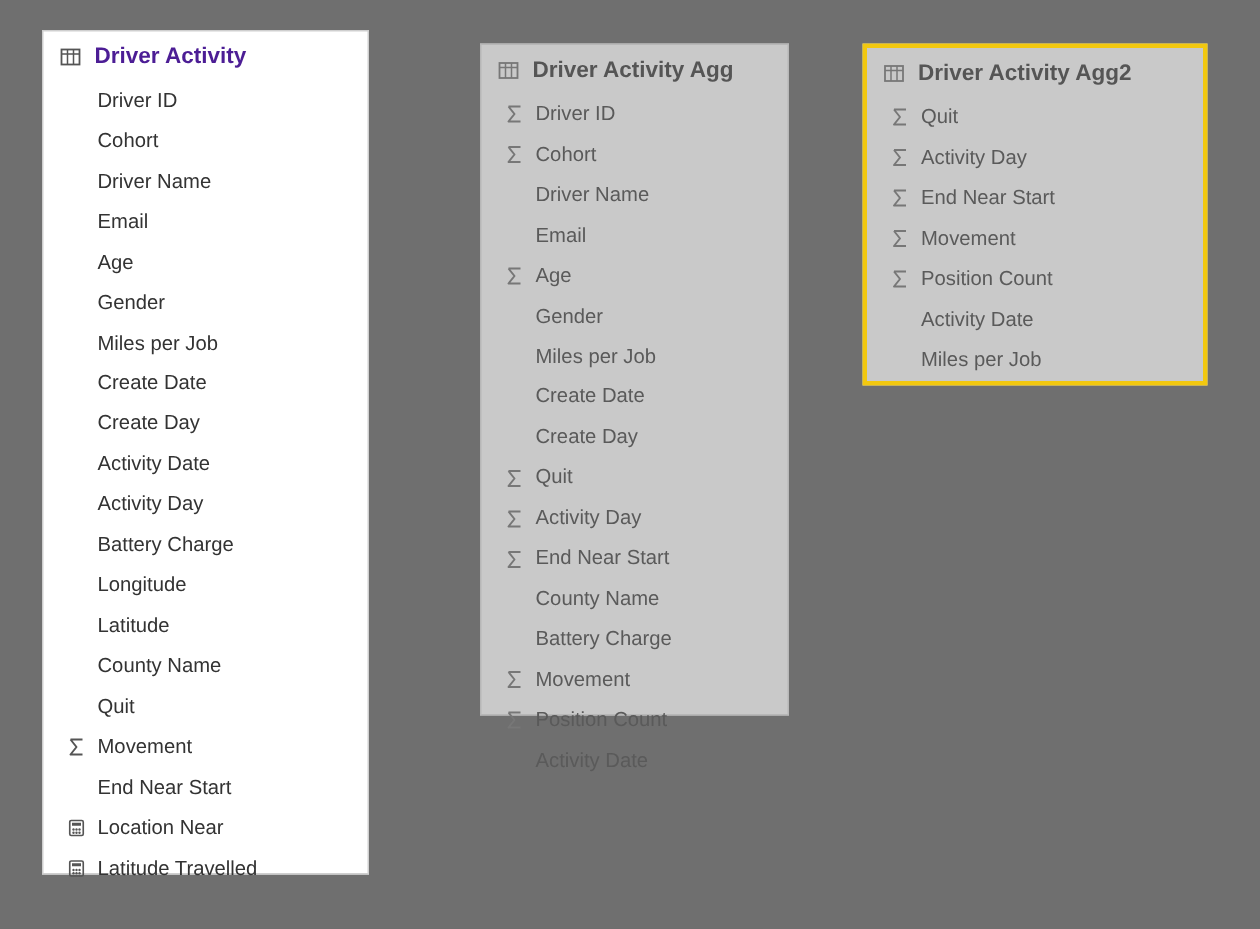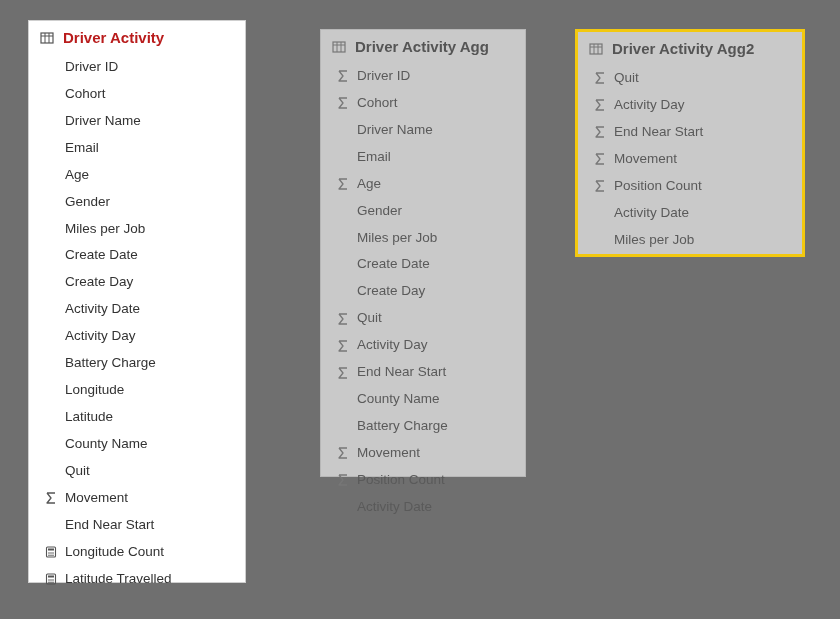--- a/index.html
+++ b/index.html
@@ -26,21 +26,21 @@
   }
   .card-header {
     display: flex;
     align-items: center;
     padding: 8px 10px 6px 10px;
     gap: 8px;
   }
   .card-header .title {
     font-weight: 700;
     font-size: 15px;
-    color: #b91c1c;
+    color: #4c1d95;
   }
   .card.dim .card-header .title,
   .card.selected .card-header .title {
     color: #555;
     font-weight: 700;
   }
   .field-list {
     padding: 2px 6px 10px 6px;
   }
   .field-row {
@@ -172,21 +172,21 @@
             <rect x="1.5" y="1" width="9" height="10" rx="1" fill="none" stroke="#555" stroke-width="1.1"></rect>
             <rect x="3" y="2.5" width="6" height="2" fill="#555"></rect>
             <circle cx="4" cy="7" r="0.8" fill="#555"></circle>
             <circle cx="6" cy="7" r="0.8" fill="#555"></circle>
             <circle cx="8" cy="7" r="0.8" fill="#555"></circle>
             <circle cx="4" cy="9.2" r="0.8" fill="#555"></circle>
             <circle cx="6" cy="9.2" r="0.8" fill="#555"></circle>
             <circle cx="8" cy="9.2" r="0.8" fill="#555"></circle>
           </svg>
         </span>
-        <span class="field-label">Longitude Count</span>
+        <span class="field-label">Location Near</span>
       </div>
       <div class="field-row">
         <span class="icon-slot">
           <svg width="12" height="12" viewBox="0 0 12 12">
             <rect x="1.5" y="1" width="9" height="10" rx="1" fill="none" stroke="#555" stroke-width="1.1"></rect>
             <rect x="3" y="2.5" width="6" height="2" fill="#555"></rect>
             <circle cx="4" cy="7" r="0.8" fill="#555"></circle>
             <circle cx="6" cy="7" r="0.8" fill="#555"></circle>
             <circle cx="8" cy="7" r="0.8" fill="#555"></circle>
             <circle cx="4" cy="9.2" r="0.8" fill="#555"></circle>

